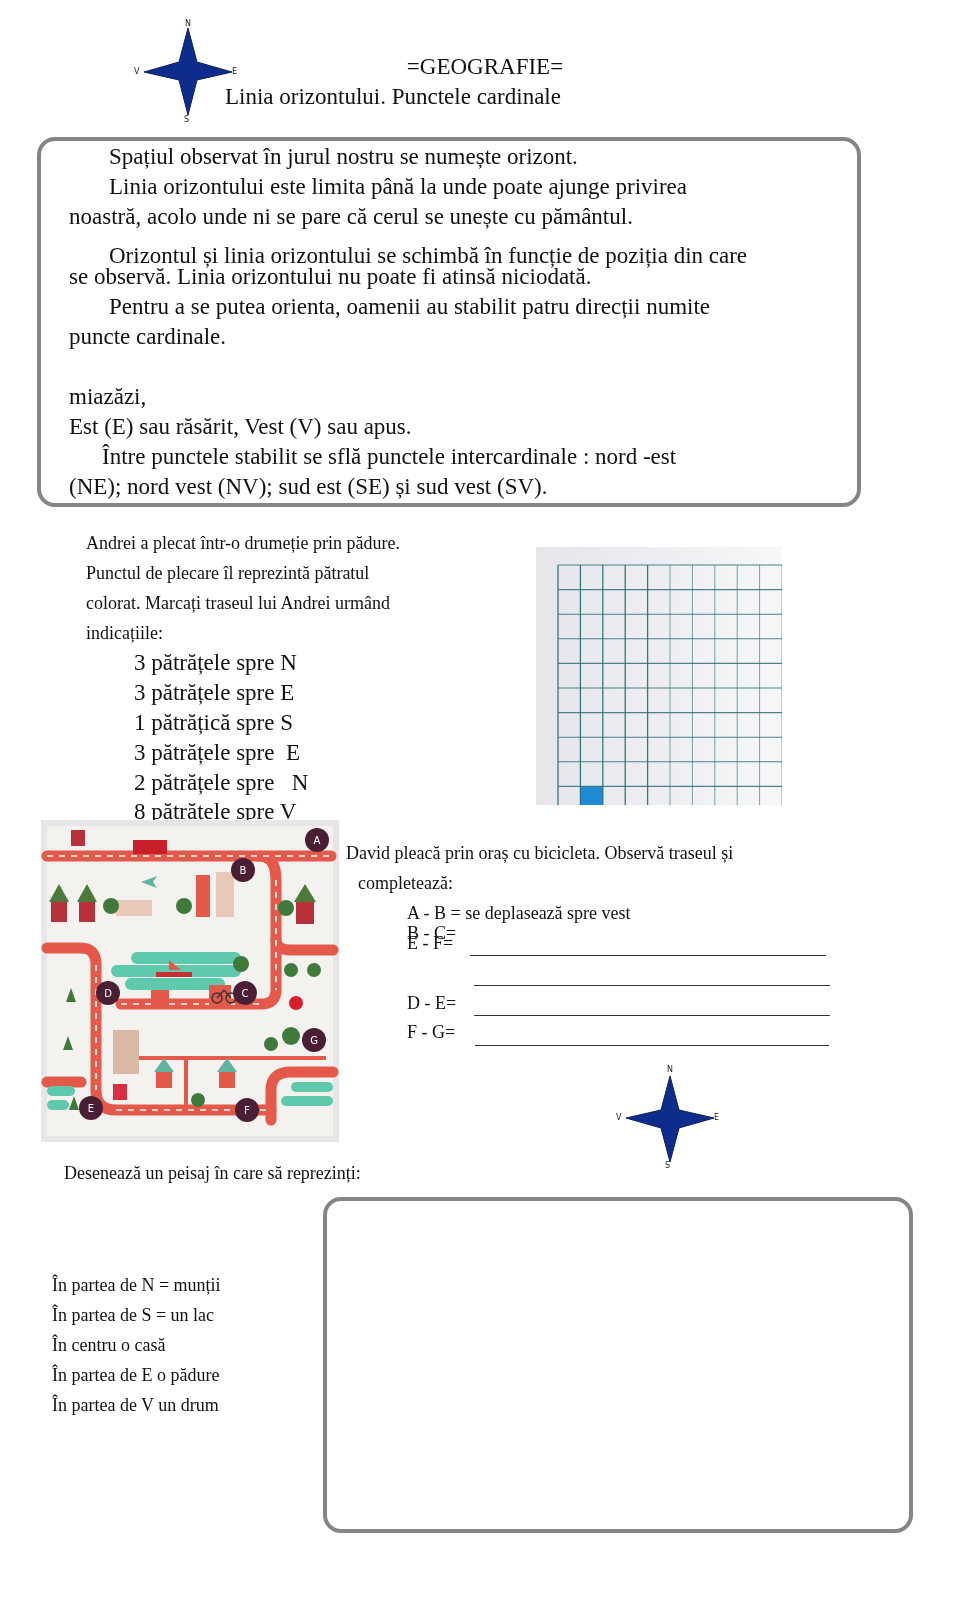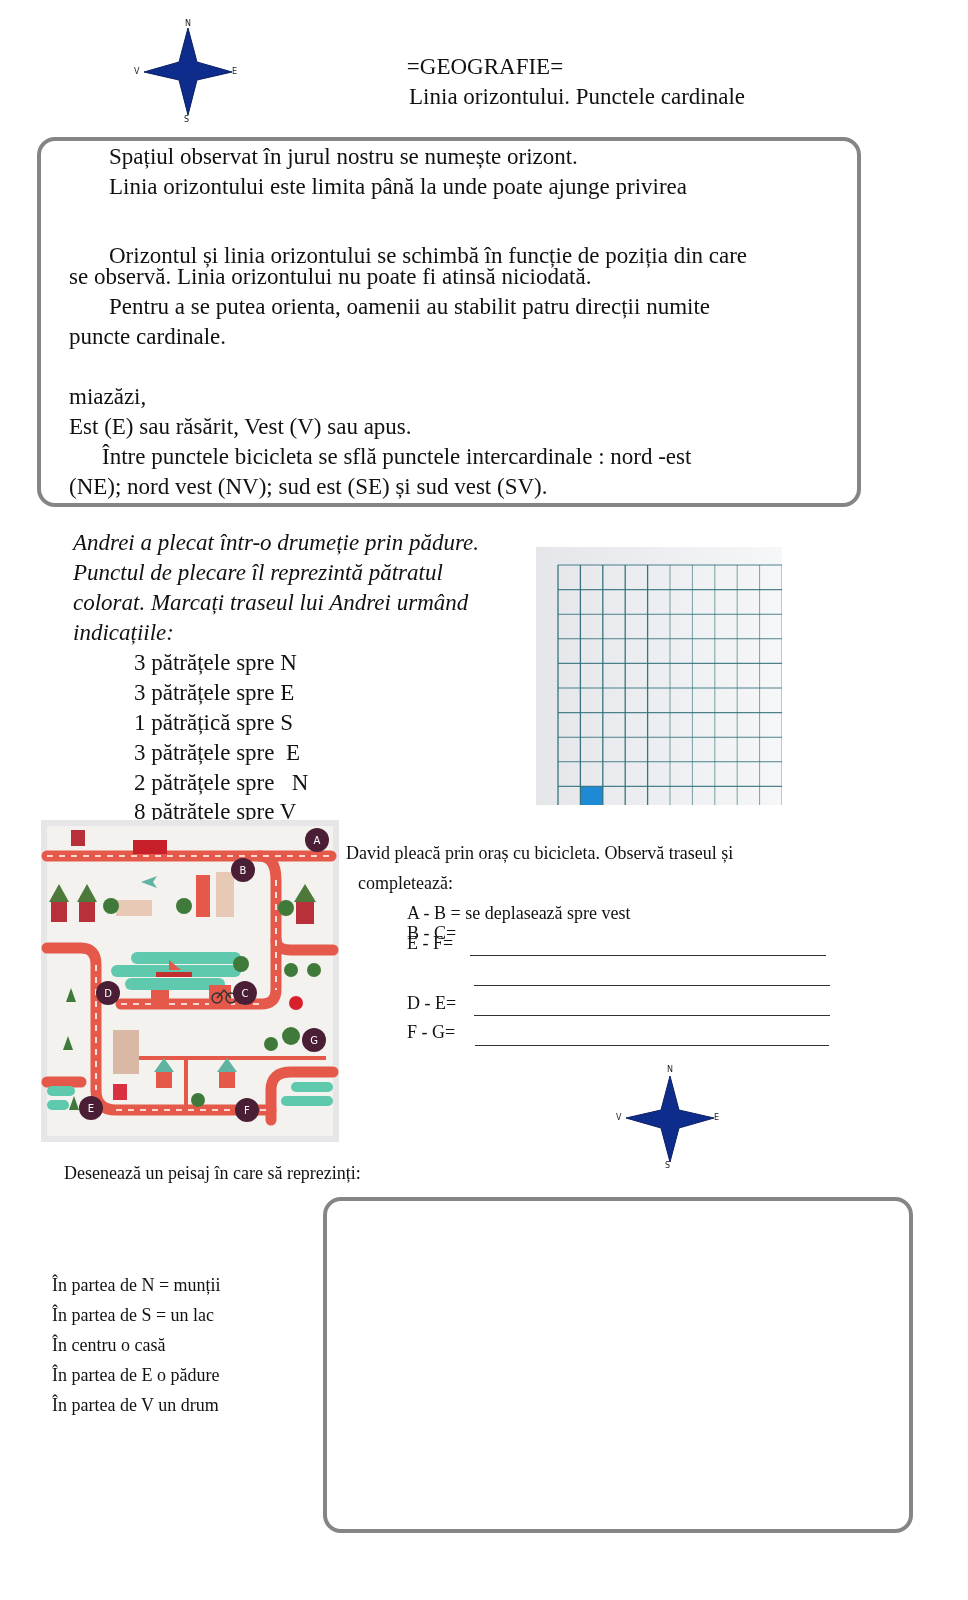--- a/index.html
+++ b/index.html
@@ -4,31 +4,31 @@
 <style>
   html, body { margin: 0; padding: 0; background: #ffffff; }
   body { width: 968px; height: 1600px; position: relative; overflow: hidden;
          font-family: "Liberation Serif", "DejaVu Serif", serif; color: #111; }
   .abs { position: absolute; }
 
   
   .compass { position: absolute; }
   .compass .lbl { position: absolute; font-family: "DejaVu Sans", sans-serif; font-size: 8px; color: #222; line-height: 8px; }
   #title-1 { top: 54px; left: 225px; width: 520px; text-align: center; font-size: 23px; }
-  #title-2 { top: 84px; left: 225px; width: 520px; text-align: right; font-size: 23px; }
+  #title-2 { top: 84px; left: 225px; width: 520px; text-align: left; font-size: 23px; }
 
   
   #theory-box { left: 37px; top: 137px; width: 824px; height: 370px;
     border: 4px solid #858585; border-radius: 18px; box-sizing: border-box; }
   #theory-box .line { position: absolute; left: 28px; font-size: 23px; line-height: 30px; white-space: nowrap; }
   #theory-box .ind { left: 68px; }
   #theory-box .ind2 { left: 61px; }
 
   
-  .ex1 { left: 73px; font-size: 23px; line-height: 30px; white-space: nowrap; font-style: italic; }
+  .ex1 { left: 86px; font-size: 18px; line-height: 30px; white-space: nowrap; }
   .dir { left: 134px; font-size: 23px; line-height: 30px; white-space: nowrap; }
 
   #grid-photo { left: 536px; top: 547px; width: 246px; height: 258px;
     background: linear-gradient(90deg, #e4e6ea 0%, #eceef1 50%, #f6f7f8 100%); }
   #grid-svg { position: absolute; left: 0; top: 0; }
 
   
   #map { left: 41px; top: 820px; width: 298px; height: 322px; background: #e6e6e8; overflow: hidden; }
 
   
@@ -50,27 +50,28 @@
   <span class="lbl" style="left:92px; top:48px;">E</span>
   <span class="lbl" style="left:44px; top:96px;">S</span>
   <span class="lbl" style="left:-6px; top:48px;">V</span>
 </div>
 <div id="title-1" class="abs">=GEOGRAFIE=</div>
 <div id="title-2" class="abs">Linia orizontului. Punctele cardinale</div>
 
 <div id="theory-box" class="abs">
   <div class="line ind" style="top:1px">Spațiul observat în jurul nostru se numește orizont.</div>
   <div class="line ind" style="top:31px">Linia orizontului este limita până la unde poate ajunge privirea</div>
+  <div class="line" style="top:61px">noastră, acolo unde ni se pare că cerul se unește cu pământul.</div>
   <div class="line ind" style="top:100px">Orizontul și linia orizontului se schimbă în funcție de poziția din care</div>
   <div class="line ind" style="top:151px">Pentru a se putea orienta, oamenii au stabilit patru direcții numite</div>
   <div class="line" style="top:121px">se observă. Linia orizontului nu poate fi atinsă niciodată.</div>
   <div class="line" style="top:181px">puncte cardinale.</div>
   <div class="line" style="top:241px">miazăzi,</div>
   <div class="line" style="top:271px">Est (E) sau răsărit, Vest (V) sau apus.</div>
-  <div class="line ind2" style="top:301px">Între punctele bicicleta se sflă punctele intercardinale : nord -est</div>
+  <div class="line ind2" style="top:301px">Între punctele stabilit se sflă punctele intercardinale : nord -est</div>
   <div class="line" style="top:331px">(NE); nord vest (NV); sud est (SE) și sud vest (SV).</div>
 </div>
 
 <div class="abs ex1" style="top:528px">Andrei a plecat într-o drumeție prin pădure.</div>
 <div class="abs ex1" style="top:558px">Punctul de plecare îl reprezintă pătratul</div>
 <div class="abs ex1" style="top:588px">colorat. Marcați traseul lui Andrei urmând</div>
 <div class="abs ex1" style="top:618px">indicațiile:</div>
 
 <div class="abs dir" style="top:648px">3 pătrățele spre N</div>
 <div class="abs dir" style="top:678px">3 pătrățele spre E</div>

